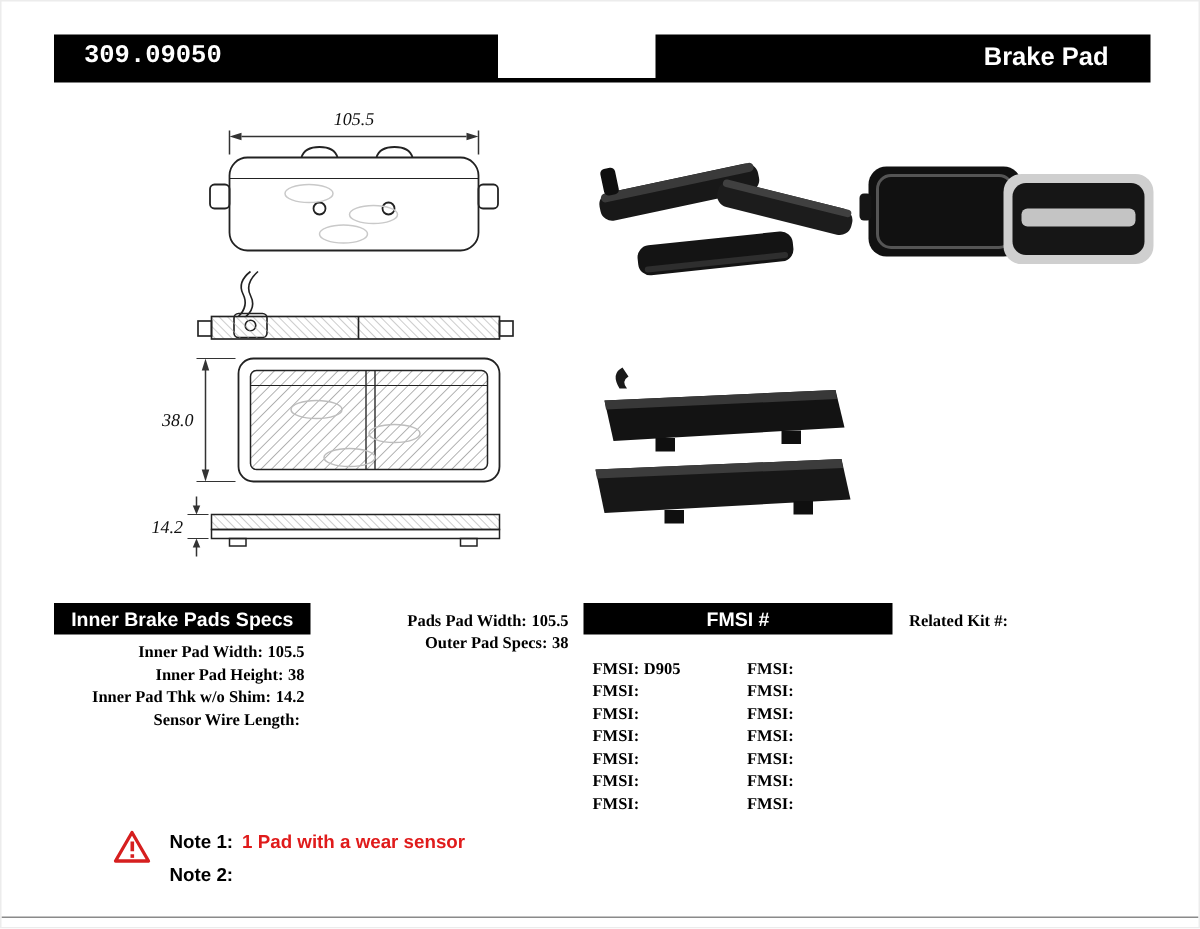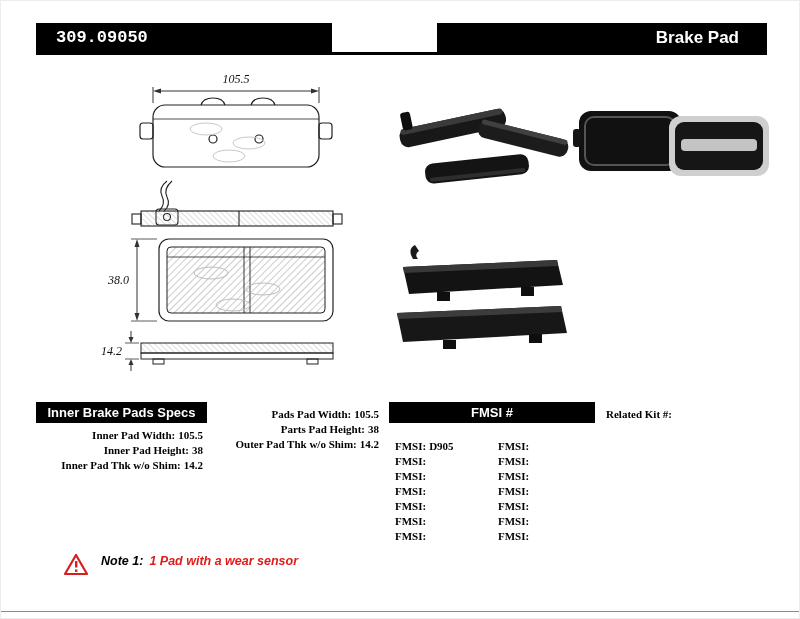--- a/index.html
+++ b/index.html
@@ -26,21 +26,21 @@
   .col-hdr { height:21px; background:#000; color:#fff; font-weight:bold; font-size:13px;
              display:flex; align-items:center; justify-content:center; }
   .spec-rows { padding-top:5px; }
   .spec-row { font-size:11px; font-weight:bold; line-height:15px; white-space:nowrap;font-family:Liberation Serif, serif; }
   .right-align .spec-row { text-align:right; padding-right:4px; }
   .val { margin-left:3px; }
   .fmsi-cols { display:flex; padding-top:16px; }
   .fmsi-sub { width:50%; padding-left:6px; }
   .related-rows { padding-left:6px; padding-top:5px; }
   
-  .notes { position:absolute; left:62px; top:549px;font-style:italic; }
+  .notes { position:absolute; left:74px; top:549px; }
   .warn-icon { position:absolute; left:0; top:3px; width:26px; height:23px; }
   .note-line { margin-left:38px; font-size:12.5px; font-weight:bold; line-height:22px; white-space:nowrap; }
   .note-red { color:#e01b1b; margin-left:6px; }
   .bottom-rule { position:absolute; left:0; right:0; bottom:6px; border-top:1px solid #8a8a8a; }
 </style>
 </head>
 <body>
 
 <div class="page">
 
@@ -183,28 +183,28 @@
   </svg>
 
   <div class="specs-col col-inner">
     <div class="col-hdr">
       <span>Inner Brake Pads Specs</span>
     </div>
     <div class="spec-rows right-align">
       <div class="spec-row"><span class="lbl">Inner Pad Width:</span><span class="val">105.5</span></div>
       <div class="spec-row"><span class="lbl">Inner Pad Height:</span><span class="val">38</span></div>
       <div class="spec-row"><span class="lbl">Inner Pad Thk w/o Shim:</span><span class="val">14.2</span></div>
+      <div class="spec-row"><span class="lbl">Sensor Wire Length:</span><span class="val"></span></div>
     </div>
   </div>
 
   <div class="specs-col col-outer">
     <div class="spec-rows right-align">
       <div class="spec-row"><span class="lbl">Pads Pad Width:</span><span class="val">105.5</span></div>
-      <div class="spec-row"><span class="lbl">Parts Pad Height:</span><span class="val">38</span></div>
-      <div class="spec-row"><span class="lbl">Outer Pad Thk w/o Shim:</span><span class="val">14.2</span></div>
+      <div class="spec-row"><span class="lbl">Outer Pad Specs:</span><span class="val">38</span></div>
     </div>
   </div>
 
   <div class="specs-col col-fmsi">
     <div class="col-hdr">
       <span>FMSI #</span>
     </div>
     <div class="fmsi-cols">
       <div class="fmsi-sub">
         <div class="spec-row"><span class="lbl">FMSI:</span><span class="val">D905</span></div>
@@ -235,16 +235,19 @@
 
   <div class="notes">
     <svg class="warn-icon" viewBox="0 0 26 23">
       <path d="M13 2 L24 21 L2 21 Z" fill="none" stroke="#d61f1f" stroke-width="2.2" stroke-linejoin="round"></path>
       <rect x="12" y="8" width="2.4" height="6.5" fill="#d61f1f"></rect>
       <rect x="12" y="16.5" width="2.4" height="2.4" fill="#d61f1f"></rect>
     </svg>
     <div class="note-line">
       <span class="note-lbl">Note 1:</span><span class="note-red">1 Pad with a wear sensor</span>
     </div>
+    <div class="note-line">
+      <span class="note-lbl">Note 2:</span><span class="note-red"></span>
+    </div>
   </div>
 
   <div class="bottom-rule"></div>
 </div>
 
 </body></html>

